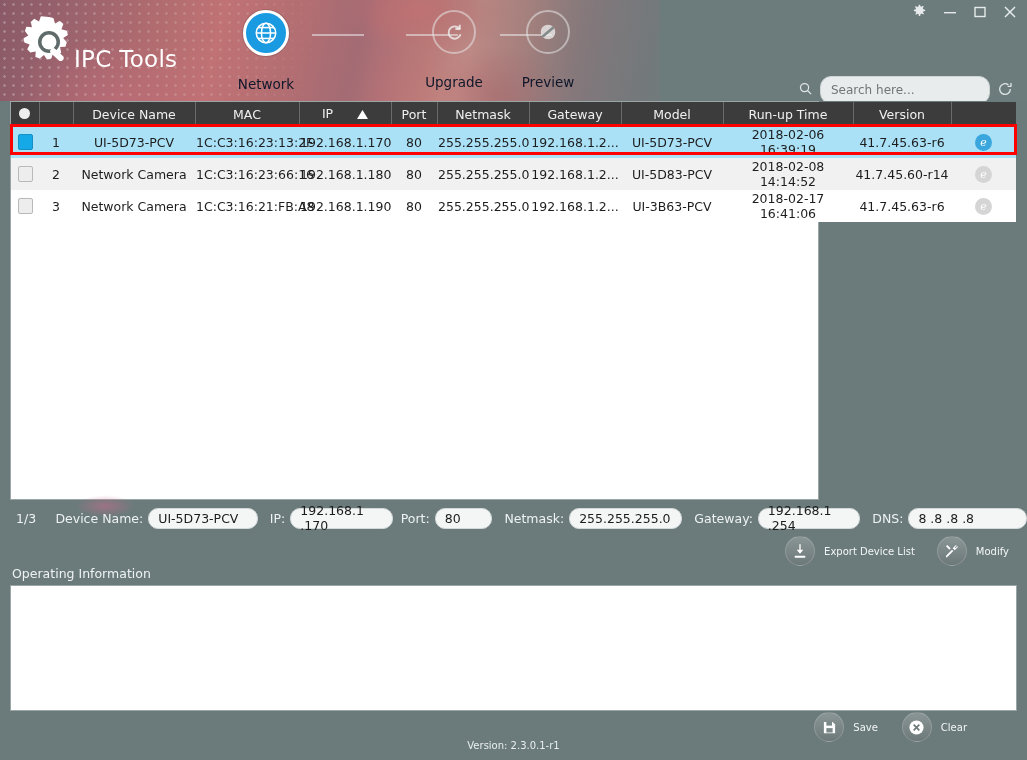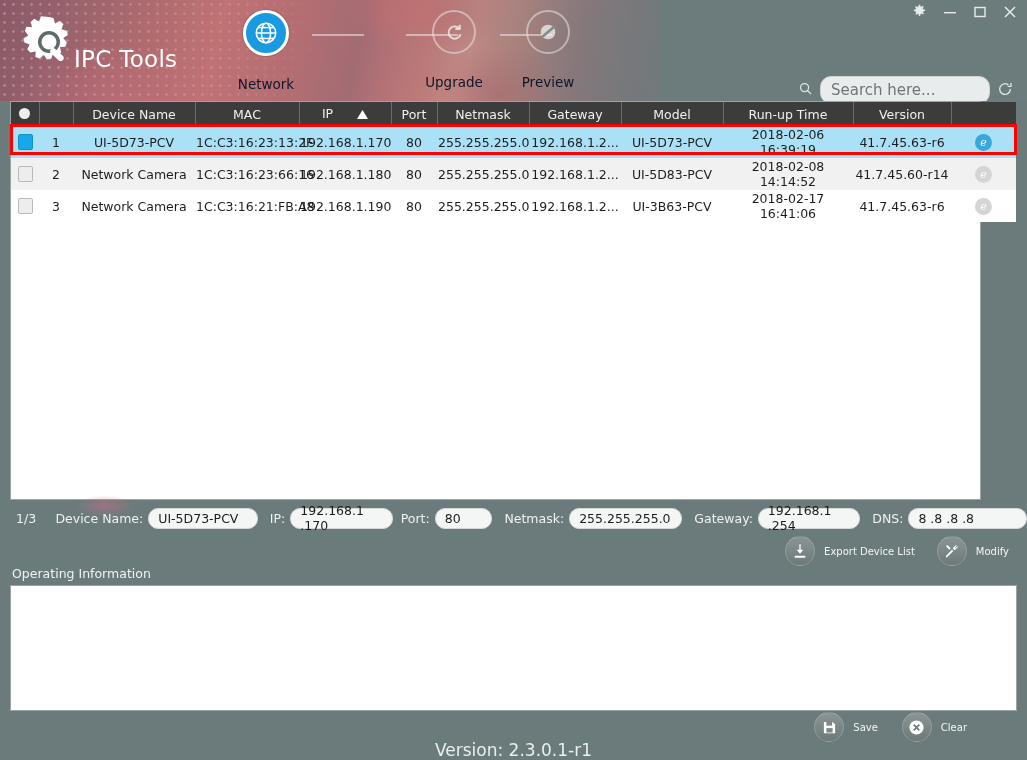--- a/index.html
+++ b/index.html
@@ -78,27 +78,27 @@
   
   .cred{position:absolute;right:14px;top:50px;display:flex;align-items:center;gap:6px;}
   .pill{
     background:#e8ecec;border-radius:11px;height:19px;min-width:78px;
     color:#2b2b2b;font-size:12.5px;display:flex;align-items:center;
     padding:0 9px;border:1px solid #cfd4d4;
   }
   .searchrow{position:absolute;right:14px;top:76px;display:flex;align-items:center;gap:7px;}
   .search-pill{
     background:#e8ecec;border-radius:11px;height:20px;width:148px;
-    color:#6f7676;font-size:15px;display:flex;align-items:center;padding:3px 10px;
+    color:#6f7676;font-size:12px;display:flex;align-items:center;padding:3px 10px;
     border:1px solid #cfd4d4;
   }
 
   
   .table-wrap{
-    position:absolute;left:10px;top:101px;width:971px;height:399px;
+    position:absolute;left:10px;top:101px;width:809px;height:399px;
     background:#ffffff;border:1px solid #9aa5a5;box-sizing:border-box;
   }
   table{border-collapse:collapse;width:100%;table-layout:fixed;font-size:12.5px;}
   thead th{
     background:#3c3c3c;color:#f0f0f0;height:22px;font-weight:normal;
     border-right:1px solid #6a6a6a;font-size:12.5px;
     font-family:"DejaVu Sans", sans-serif;
   }
   thead th:last-child{border-right:none;}
   tbody td{
@@ -159,21 +159,21 @@
   .abtn-lbl{font-size:10px;color:#f2f5f5;}
 
   .oplabel{position:absolute;left:12px;top:566px;font-size:12.5px;color:#eef2f2;}
   .opbox{
     position:absolute;left:10px;top:585px;width:1007px;height:126px;
     background:#fff;border:1px solid #9aa5a5;box-sizing:border-box;
   }
   .bottom-actions{position:absolute;right:60px;top:712px;display:flex;align-items:center;gap:24px;}
   .version{
     position:absolute;left:0;top:740px;width:1027px;text-align:center;
-    font-size:17px;color:#e9eeee;
+    font-size:10px;color:#e9eeee;
   }
 </style>
 </head>
 <body>
 
 <div class="banner">
   <div class="banner-art"></div>
   <div class="banner-fade"></div>
   <div class="banner-right"></div>
 

